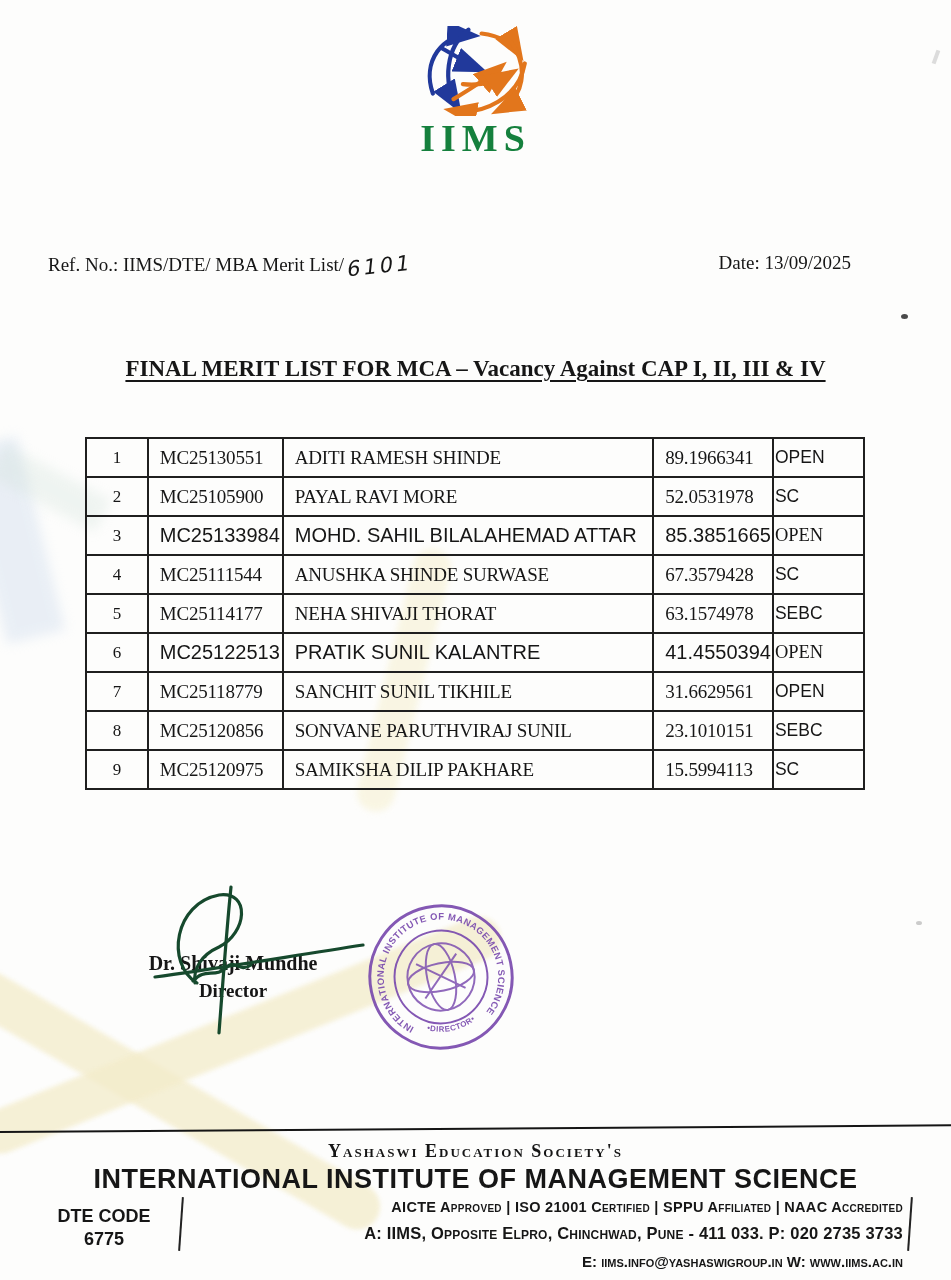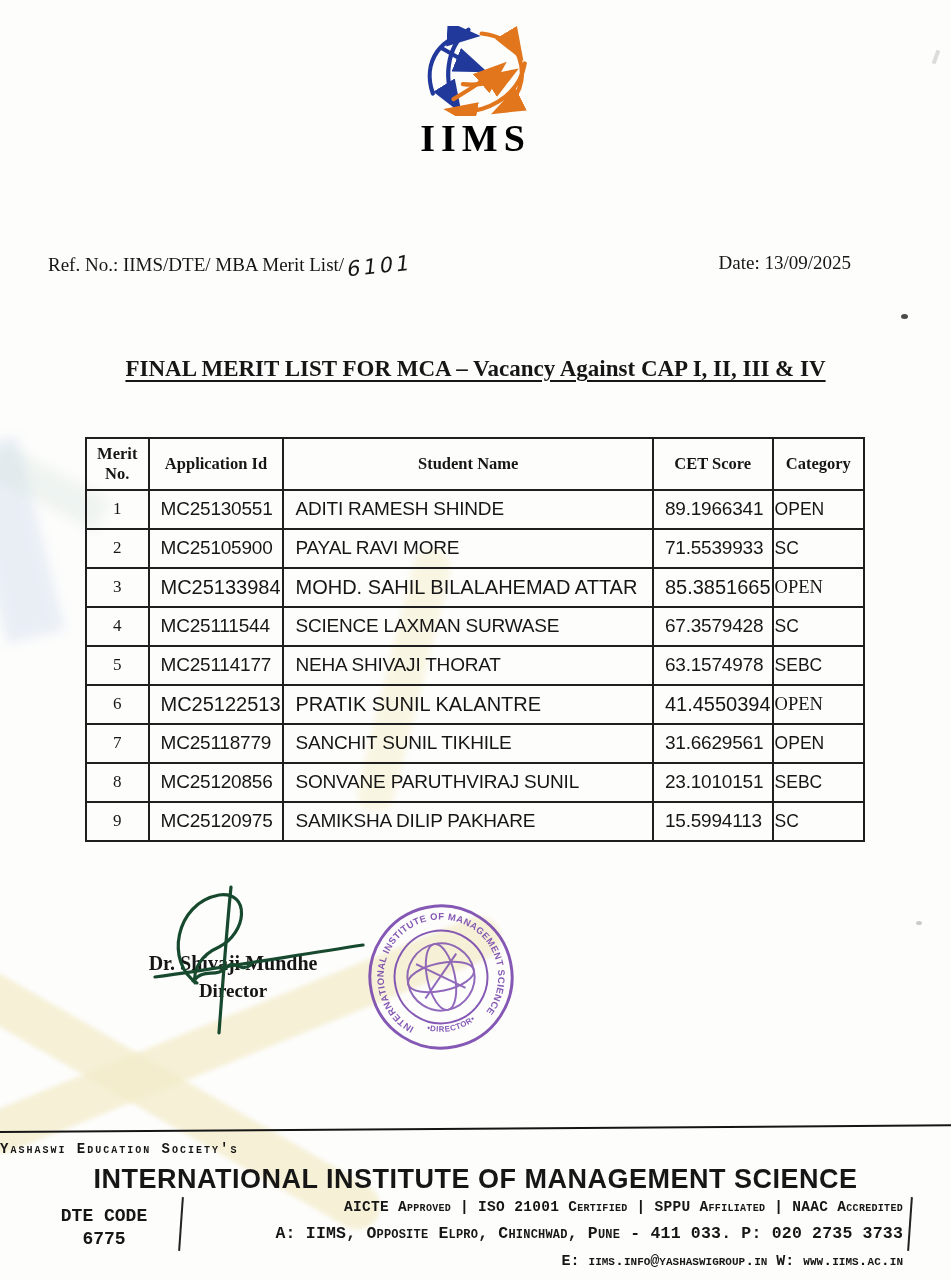--- a/index.html
+++ b/index.html
@@ -22,64 +22,64 @@
   .speck{position:absolute;z-index:3;}
   .speck-a{left:901px;top:314px;width:7px;height:5px;background:#2a2a2a;border-radius:50%;opacity:.85;}
   .speck-b{left:934px;top:50px;width:4px;height:14px;background:#bbb;transform:rotate(20deg);opacity:.5;}
   .speck-c{left:916px;top:921px;width:6px;height:4px;background:#999;border-radius:50%;opacity:.5;}
 
   .z{position:absolute;z-index:1;}
 
   
   .logo-wrap{left:0;right:0;top:26px;text-align:center;}
   .wordmark{font-family:"Liberation Serif",serif;font-weight:bold;font-size:38px;
-            color:#000000;letter-spacing:6px;margin-top:-4px;}
+            color:#15803d;letter-spacing:6px;margin-top:-4px;}
 
   
   .ref-row{top:252px;left:48px;right:100px;display:flex;justify-content:space-between;
            font-size:19px;}
   .handwritten{display:inline-block;font-family:"DejaVu Sans",sans-serif;font-size:21px;
                letter-spacing:3px;transform:rotate(-6deg) skewX(-12deg);margin-left:3px;
                position:relative;top:2px;}
 
   
   .title{top:356px;left:0;width:100%;text-align:center;font-size:23px;font-weight:bold;}
   .title span{text-decoration:underline;text-decoration-thickness:2px;text-underline-offset:4px;}
 
   
   .tbl-wrap{left:85px;top:437px;width:780px;}
   table{border-collapse:collapse;width:100%;}
   th,td{border:2px solid #1f1f1f;}
   th{font-family:"Liberation Serif",serif;font-weight:bold;font-size:16.5px;
      text-align:center;padding:5px 2px;line-height:1.2;}
   td{height:35px;}
   td.merit{font-family:"Liberation Serif",serif;font-size:17px;text-align:center;}
-  td.c{font-family:Liberation Sans, sans-serif;font-size:19px;letter-spacing:-0.2px;padding-left:11px;}
+  td.c{font-family:Liberation Serif, serif;font-size:19px;letter-spacing:-0.2px;padding-left:11px;}
   td.cat{font-family:"Liberation Sans",sans-serif;font-size:17.5px;}
   tr.serif td.c{font-family:Liberation Sans, sans-serif;font-size:20px;letter-spacing:0;}
   tr.serif td.cat{font-family:"Liberation Serif",serif;font-size:18.5px;}
 
   
   .for-line{left:118px;top:856px;font-size:18px;}
   .sig-name{left:128px;top:952px;width:210px;text-align:center;font-size:20px;font-weight:bold;}
   .sig-title{left:128px;top:980px;width:210px;text-align:center;font-size:19px;font-weight:bold;}
   .sig-svg{left:135px;top:885px;width:240px;height:150px;z-index:2;}
   .stamp{left:362px;top:898px;width:158px;height:158px;transform:rotate(-12deg);opacity:.92;z-index:2;}
 
   
   .rule{top:1131px;left:0;width:960px;height:2px;background:#151515;
         transform:rotate(-0.4deg);transform-origin:left center;}
-  .f-society{top:1141px;left:0;width:100%;text-align:left;
-             font-family:Liberation Mono, monospace;font-weight:bold;font-size:14px;
+  .f-society{top:1141px;left:0;width:100%;text-align:center;
+             font-family:Liberation Serif, serif;font-weight:bold;font-size:18px;
              font-variant:small-caps;letter-spacing:2px;}
   .f-institute{top:1164px;left:0;width:100%;text-align:center;
                font-family:"Liberation Sans",sans-serif;font-weight:bold;font-size:27px;
                letter-spacing:0.5px;}
   .f-cols{top:1197px;left:34px;width:883px;display:flex;align-items:flex-start;
-          font-family:Liberation Mono, monospace;}
+          font-family:Liberation Sans, sans-serif;}
   .f-side{width:140px;text-align:center;font-weight:bold;font-size:18px;line-height:1.3;padding-top:8px;}
   .vdiv{width:2px;height:54px;background:#222;margin:0 6px;transform:rotate(4deg);}
   .f-center{flex:1;text-align:right;font-variant:small-caps;padding-top:2px;}
   .f-l1{font-size:14.5px;font-weight:bold;letter-spacing:0.3px;}
   .f-l2{font-size:16.5px;font-weight:bold;letter-spacing:0.2px;margin-top:9px;}
   .f-l3{font-size:15px;font-weight:bold;margin-top:10px;}
 </style>
 </head>
 <body>
 
@@ -132,52 +132,45 @@
   <div class="z tbl-wrap">
     <table>
       <colgroup>
           <col style="width:63px">
           <col style="width:135px">
           <col style="width:376px">
           <col style="width:114px">
           <col style="width:92px">
         </colgroup>
       <tbody>
-          <tr>
-        <th>Merit No.</th>
-        <th>Application Id</th>
-        <th>Student Name</th>
-        <th>CET Score</th>
-        <th>Category</th>
-      </tr>
       <tr>
         <td class="merit">1</td>
         <td class="c">MC25130551</td>
         <td class="c">ADITI RAMESH SHINDE</td>
         <td class="c">89.1966341</td>
         <td class="cat">OPEN</td>
       </tr>
       <tr>
         <td class="merit">2</td>
         <td class="c">MC25105900</td>
         <td class="c">PAYAL RAVI MORE</td>
-        <td class="c">71.5539933</td>
+        <td class="c">52.0531978</td>
         <td class="cat">SC</td>
       </tr>
       <tr class="serif">
         <td class="merit">3</td>
         <td class="c">MC25133984</td>
         <td class="c">MOHD. SAHIL BILALAHEMAD ATTAR</td>
         <td class="c">85.3851665</td>
         <td class="cat">OPEN</td>
       </tr>
       <tr>
         <td class="merit">4</td>
         <td class="c">MC25111544</td>
-        <td class="c">SCIENCE LAXMAN SURWASE</td>
+        <td class="c">ANUSHKA SHINDE SURWASE</td>
         <td class="c">67.3579428</td>
         <td class="cat">SC</td>
       </tr>
       <tr>
         <td class="merit">5</td>
         <td class="c">MC25114177</td>
         <td class="c">NEHA SHIVAJI THORAT</td>
         <td class="c">63.1574978</td>
         <td class="cat">SEBC</td>
       </tr>

